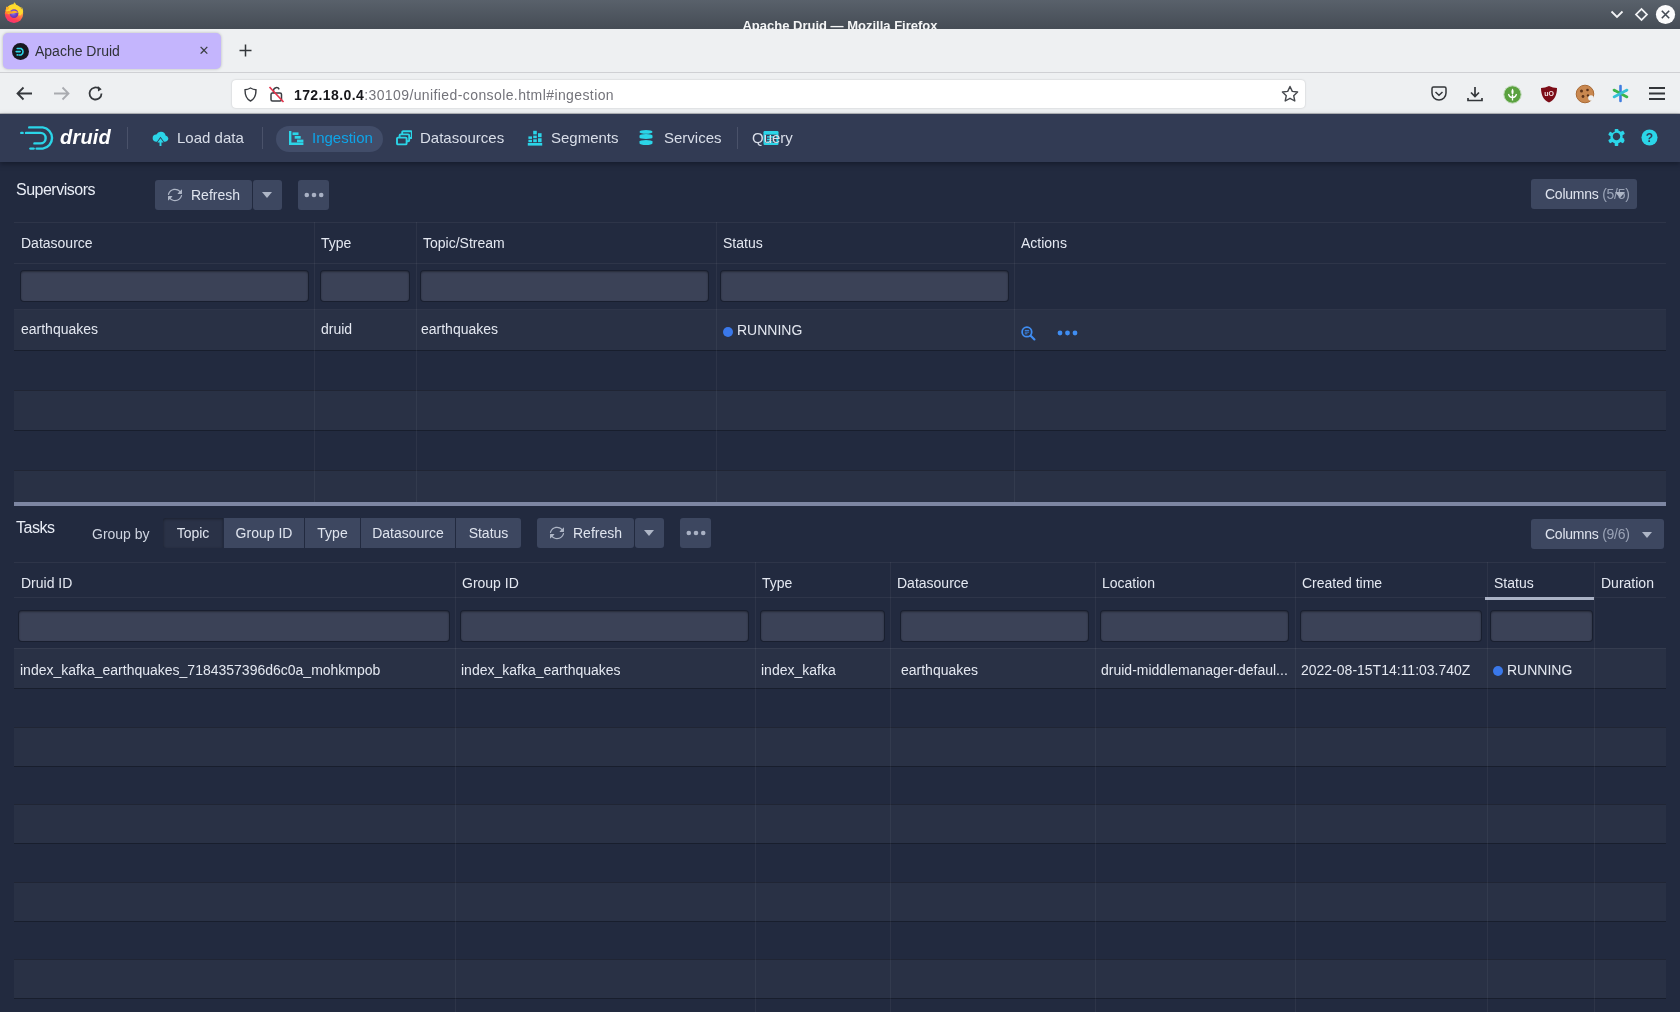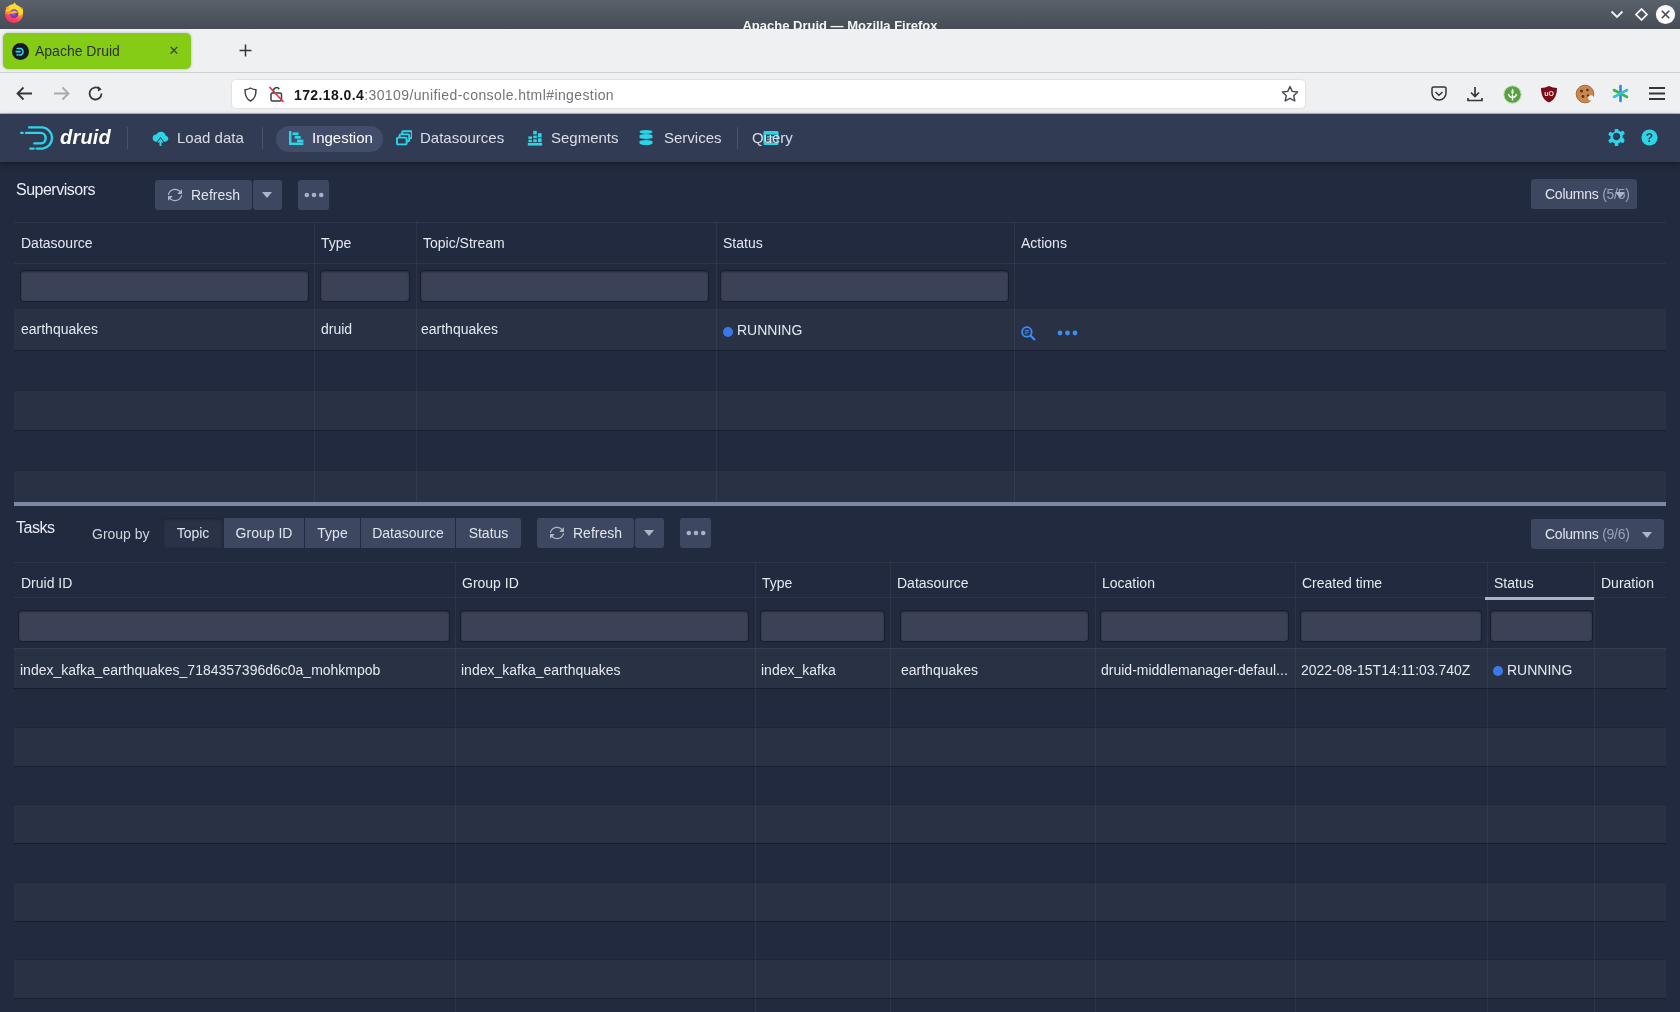--- a/index.html
+++ b/index.html
@@ -8,21 +8,21 @@
   .abs { position:absolute; }
 
   
   #titlebar { position:absolute; left:0; top:0; width:1680px; height:29px;
     background:linear-gradient(#59616b,#454c55); }
   #titlebar .title { position:absolute; left:0; right:0; top:12px; height:28px;
     text-align:center; line-height:28px; color:#f5f6f7; font-size:13px; font-weight:bold; }
 
   
   #tabbar { position:absolute; left:0; top:29px; width:1680px; height:43px; background:#eef0f2; }
-  #tab { position:absolute; left:3px; top:4px; width:188px; height:36px; background:#84cc16;
+  #tab { position:absolute; left:3px; top:4px; width:218px; height:36px; background:#c4b5fd;
     border-radius:5px; box-shadow:0 0 3px rgba(0,0,0,.25); }
   #tab .tabtitle { position:absolute; left:32px; top:10px; font-size:14px; color:#2f3237; }
   #tab .tabclose { position:absolute; right:7px; top:8px; width:20px; height:20px; color:#3c3f44;
     font-size:13px; line-height:20px; text-align:center; }
 
   
   #toolbar { position:absolute; left:0; top:72px; width:1680px; height:42px; background:#eef0f2;
     border-top:1px solid #cfd0d4; border-bottom:1px solid #b9babe; }
   #urlbar { position:absolute; left:232px; top:7px; width:1073px; height:28px; background:#ffffff;
     border-radius:4px; box-shadow:0 0 2px rgba(0,0,0,.2); }
@@ -199,21 +199,21 @@
 
     <div id="ingestpill"></div>
     <svg class="abs" style="left:288px;top:16px" width="16" height="16" viewBox="0 0 16 16">
       <g fill="#2bd5e8">
         <path d="M1 1 H3.4 V12.6 H15.4 V15 H1 Z"></path>
         <rect x="4.5" y="2.4" width="6" height="2.7"></rect>
         <rect x="6.7" y="6" width="6" height="2.7"></rect>
         <rect x="9" y="9.6" width="6.4" height="2.7"></rect>
       </g>
     </svg>
-    <div class="navtext" style="left:312px;color:#ffffff">Ingestion</div>
+    <div class="navtext" style="left:312px;color:#0ea5e9">Ingestion</div>
 
     <svg class="abs" style="left:396px;top:16px" width="16" height="16" viewBox="0 0 16 16">
       <g fill="none" stroke="#2bd5e8" stroke-width="1.9">
         <rect x="6.2" y="1.2" width="9.6" height="6.8" rx="1"></rect>
         <rect x="3.6" y="4.4" width="9.6" height="6.8" rx="1" fill="#323b54"></rect>
         <rect x="1" y="7.6" width="9.6" height="6.8" rx="1" fill="#323b54"></rect>
       </g>
     </svg>
     <div class="navtext" style="left:420px">Datasources</div>
 

